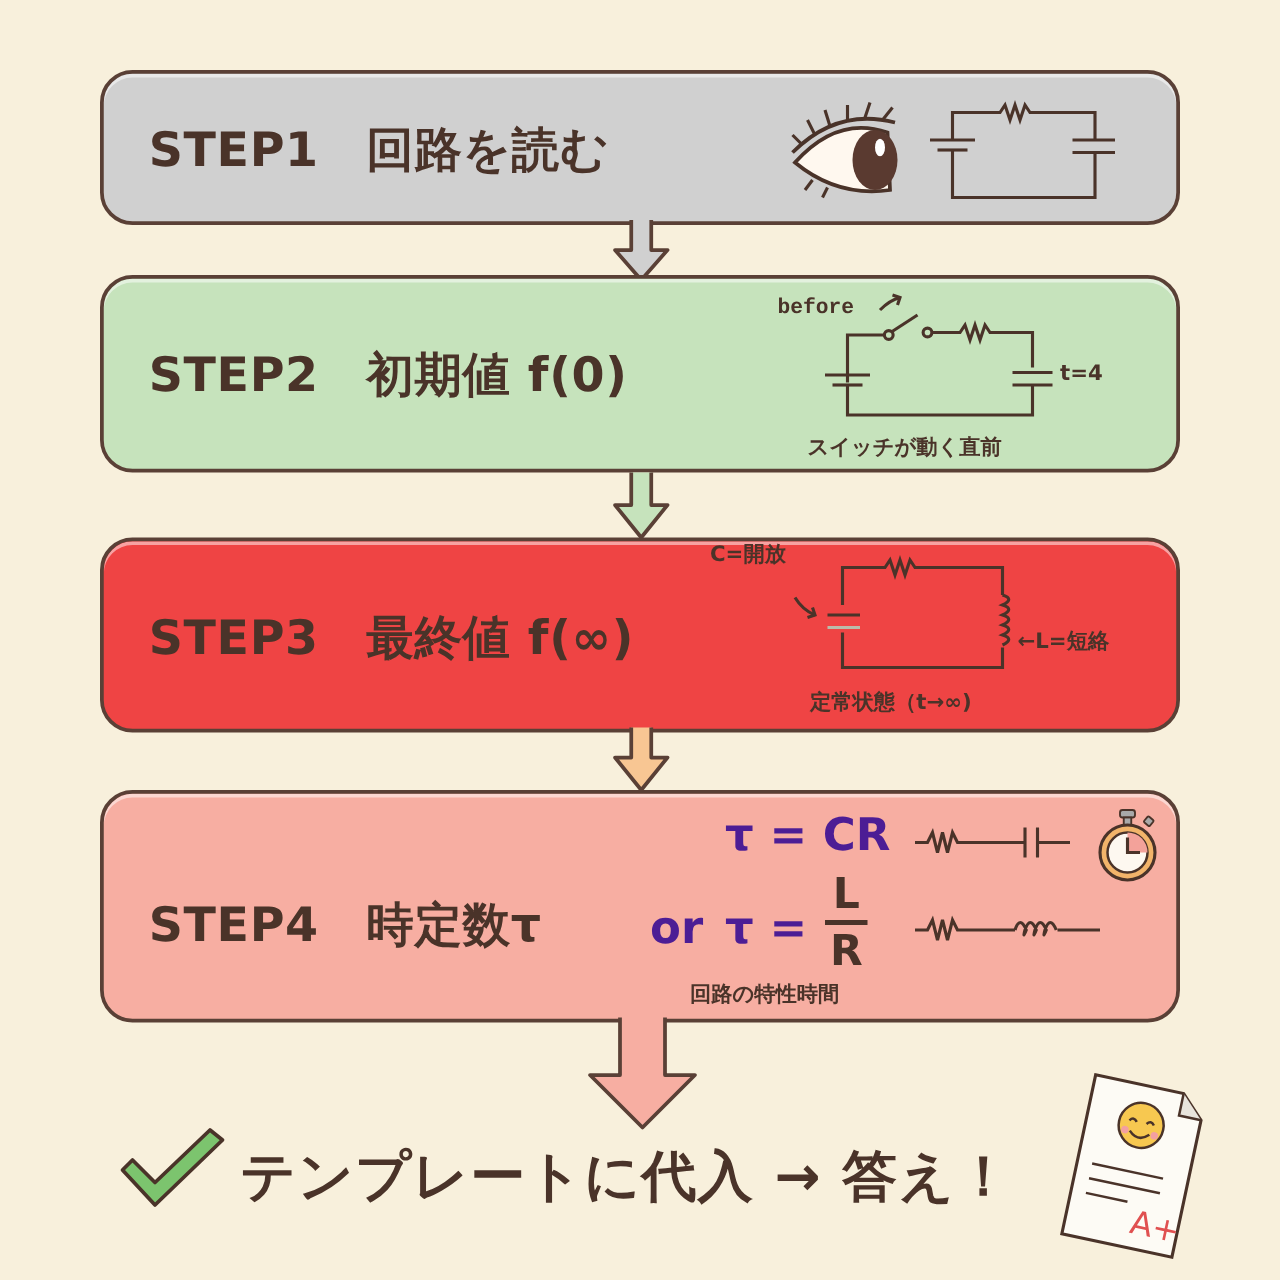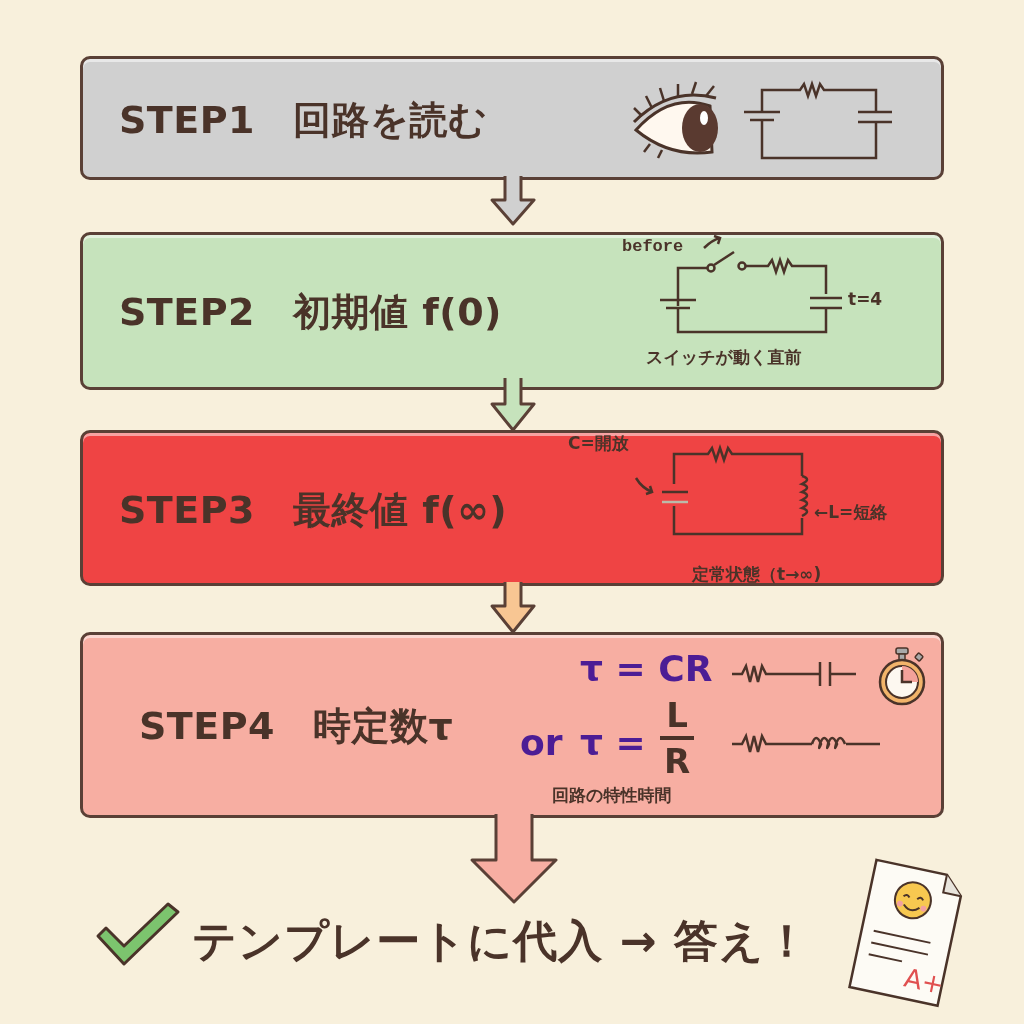--- a/index.html
+++ b/index.html
@@ -7,42 +7,42 @@
     width: 1024px; height: 1024px; overflow: hidden;
     background: #f8f0dc;
     font-family: "DejaVu Sans", sans-serif;
     color: #4a3329;
     position: relative;
   }
   .step {
     position: absolute;
     left: 80px; width: 864px;
     border: 3px solid #5a4036;
-    border-radius: 10px;
+    border-radius: 26px;
     box-sizing: border-box;
     box-shadow: inset 0 3px 0 rgba(255,255,255,0.5);
   }
   .step .title {
     position: absolute;
     left: 36px;
     font-weight: bold;
     font-size: 38px;
     letter-spacing: 0.5px;
     white-space: nowrap;
     color: #4a3329;
   }
   .step .title .num { margin-right: 38px; }
   #step1 { top: 56px; height: 124px; background: #d0d0d0; }
-  #step2 { top: 232px; height: 158px; background: #c6e3bc; }
+  #step2 { top: 220px; height: 158px; background: #c6e3bc; }
   #step3 { top: 430px; height: 156px; background: #ef4444; }
   #step4 { top: 632px; height: 186px; background: #f7aea2; }
   #step1 .title { top: 36px; }
   #step2 .title { top: 52px; }
   #step3 .title { top: 52px; }
-  #step4 .title { top: 66px; margin-left: 20px; }
+  #step4 .title { top: 80px; }
   .arrow { position: absolute; }
   .small { font-size: 17px; font-weight: bold; position: absolute; white-space: nowrap; color: #4a3329; }
   .big { font-size: 36px; font-weight: bold; position: absolute; white-space: nowrap; color: #4c1d95; }
   .final {
     position: absolute; left: 192px; top: 912px;
     font-size: 44px; font-weight: bold; letter-spacing: 1px;
     white-space: nowrap; color: #4a3329; text-align: right;
   }
   svg { position: absolute; overflow: visible; }
 </style>
@@ -127,21 +127,21 @@
     <path d="M6 38 Q12 48 22 52"></path>
     <polyline points="16,54 22,52 20,46"></polyline>
     <polyline points="44,44 44,14 78,14 82,8 86,20 90,8 94,20 98,8 102,14 172,14 172,36"></polyline>
     <line x1="32" y1="52" x2="58" y2="52"></line>
     <line x1="32" y1="62" x2="58" y2="62" stroke="#bba"></line>
     <polyline points="44,66 44,94 172,94 172,78"></polyline>
     <path d="M172 36 q10 3 0 8 q10 3 0 8 q10 3 0 8 q10 3 0 8 q10 3 0 8"></path>
   </g>
 </svg>
 <span class="small" style="left:814px;top:501px;">←L=短絡</span>
-<span class="small" style="left:648px;top:563px;margin-left:44px;">定常状態（t→∞)</span>
+<span class="small" style="left:648px;top:550px;">定常状態（t→∞)</span>
 
 <svg class="arrow" style="left:488px;top:582px;" width="50" height="54" viewBox="0 0 50 54">
   <path d="M17 0 L17 24 L4 24 L25 50 L46 24 L33 24 L33 0" fill="#f8c693" stroke="#5a4036" stroke-width="3" stroke-linejoin="round"></path>
 </svg>
 
 <div class="step" id="step4">
   <div class="title">
     <span class="num">STEP4</span><span>時定数τ</span>
   </div>
 </div>

